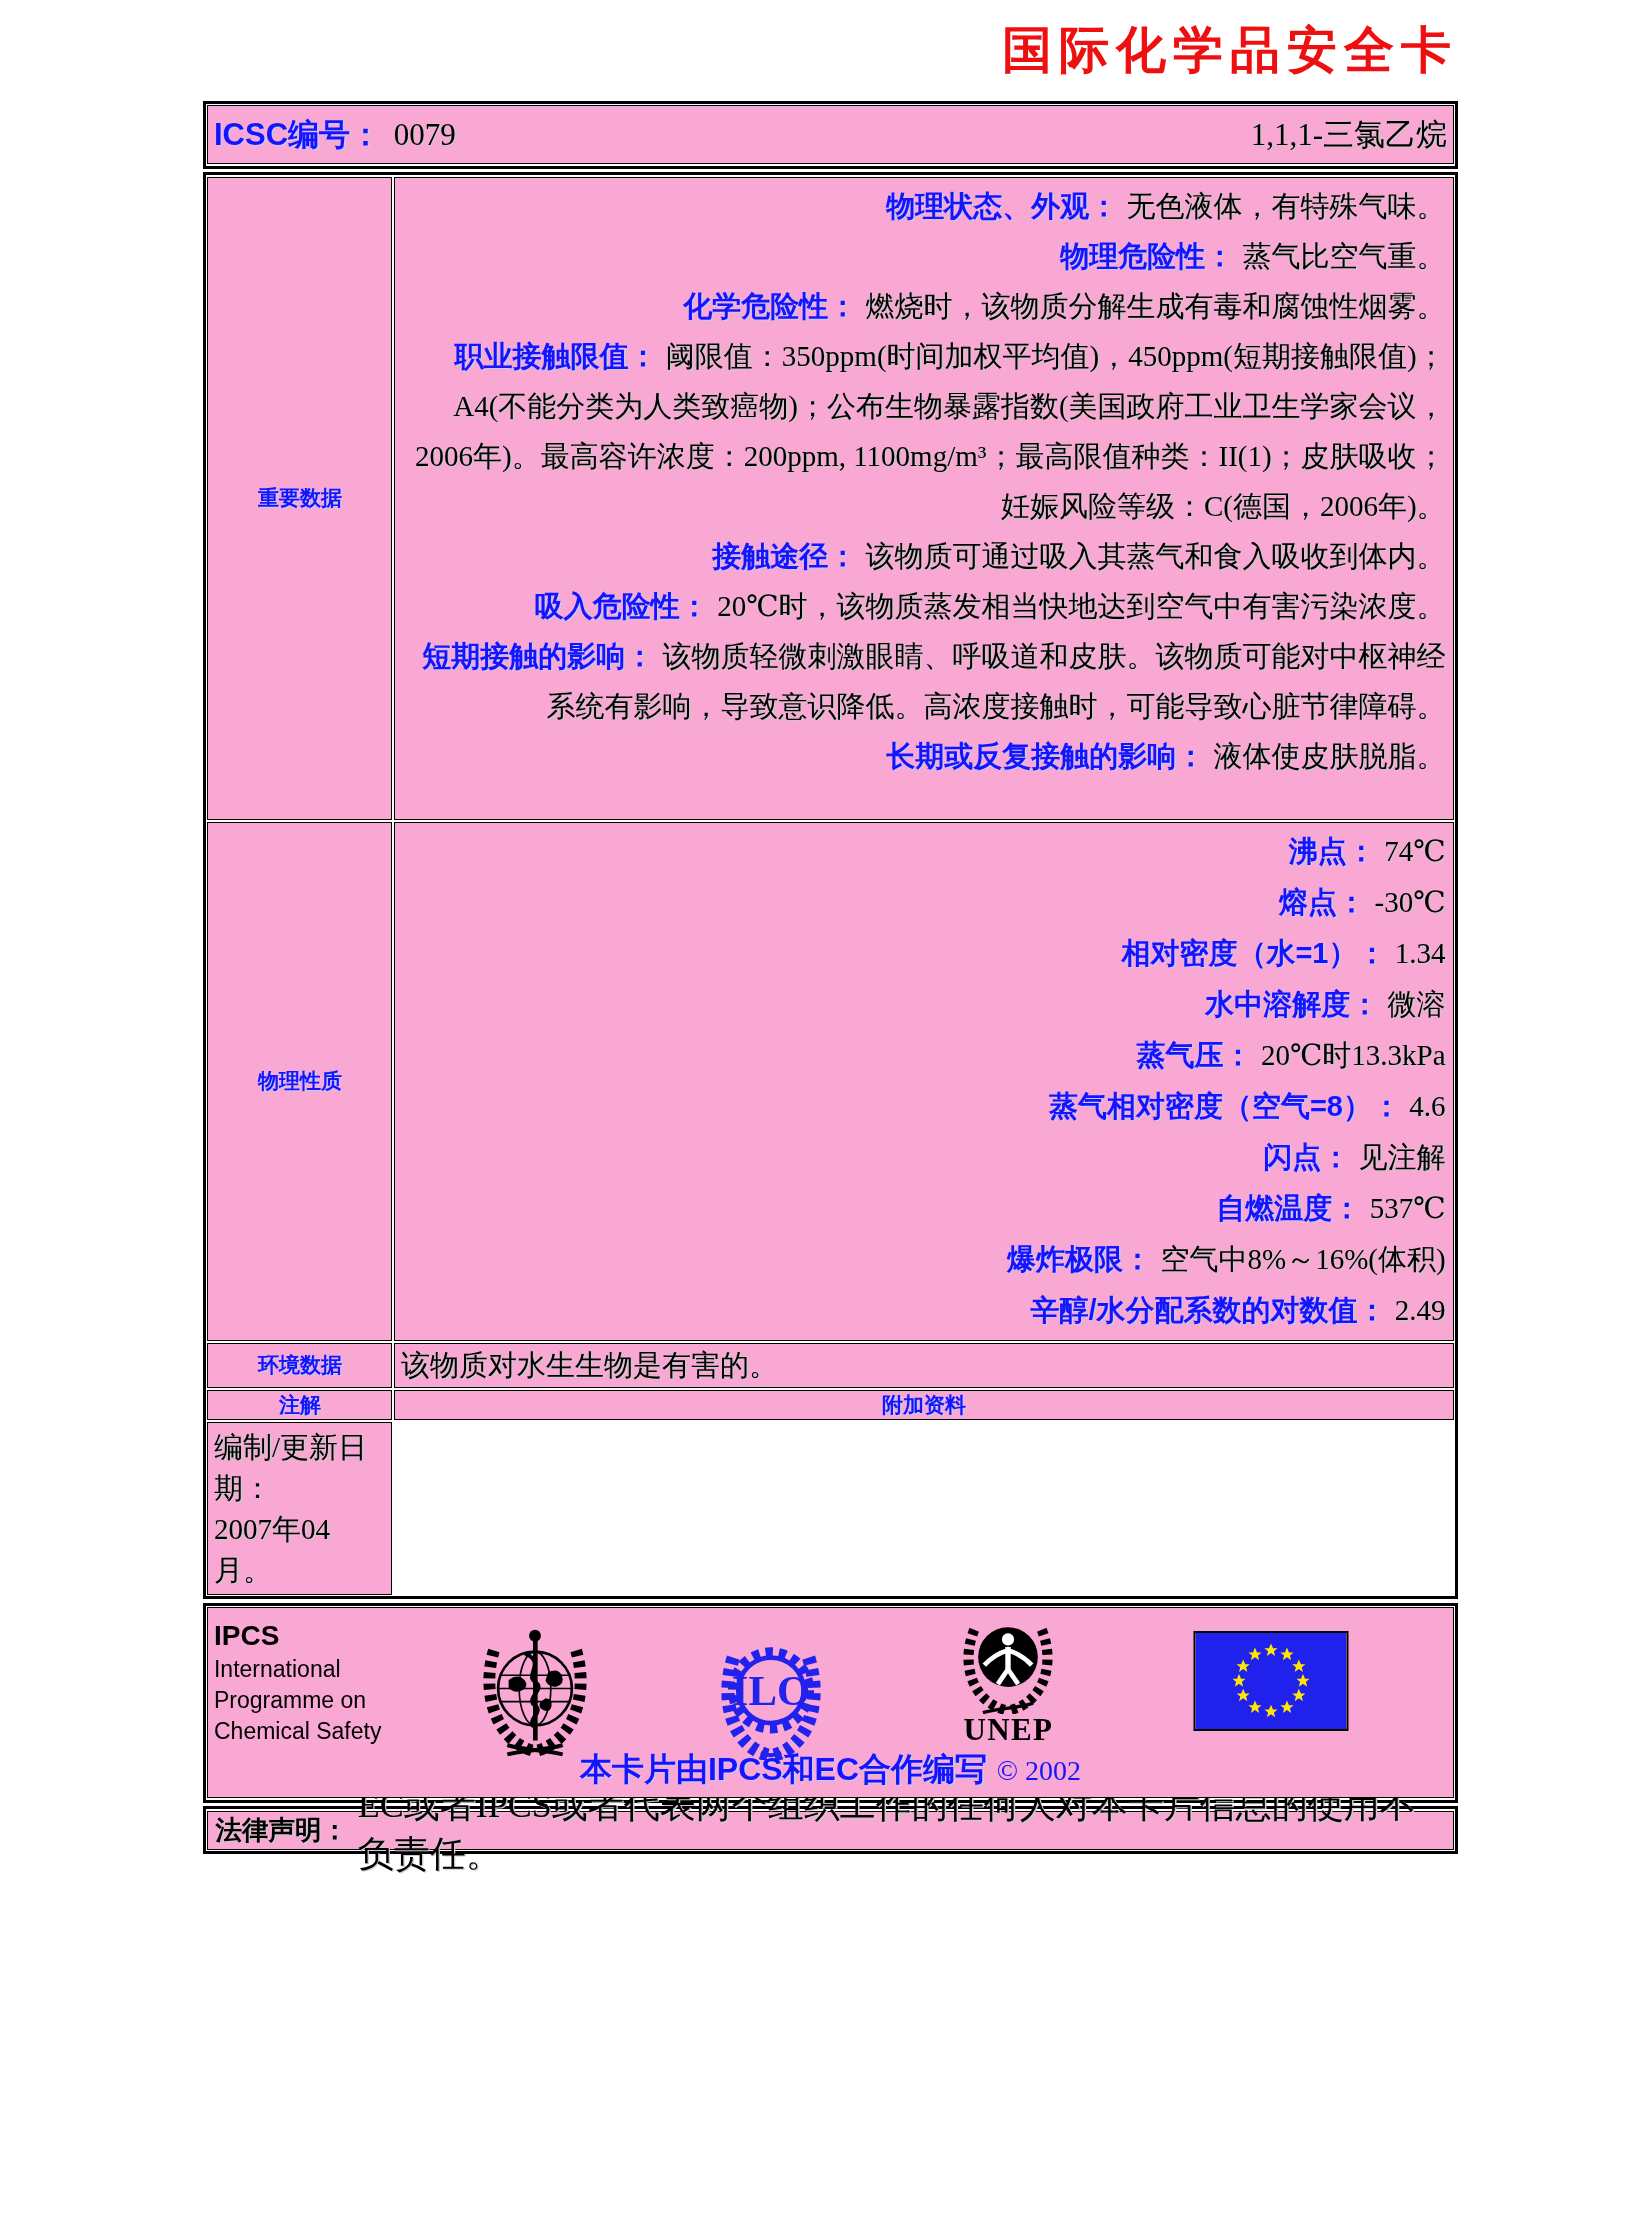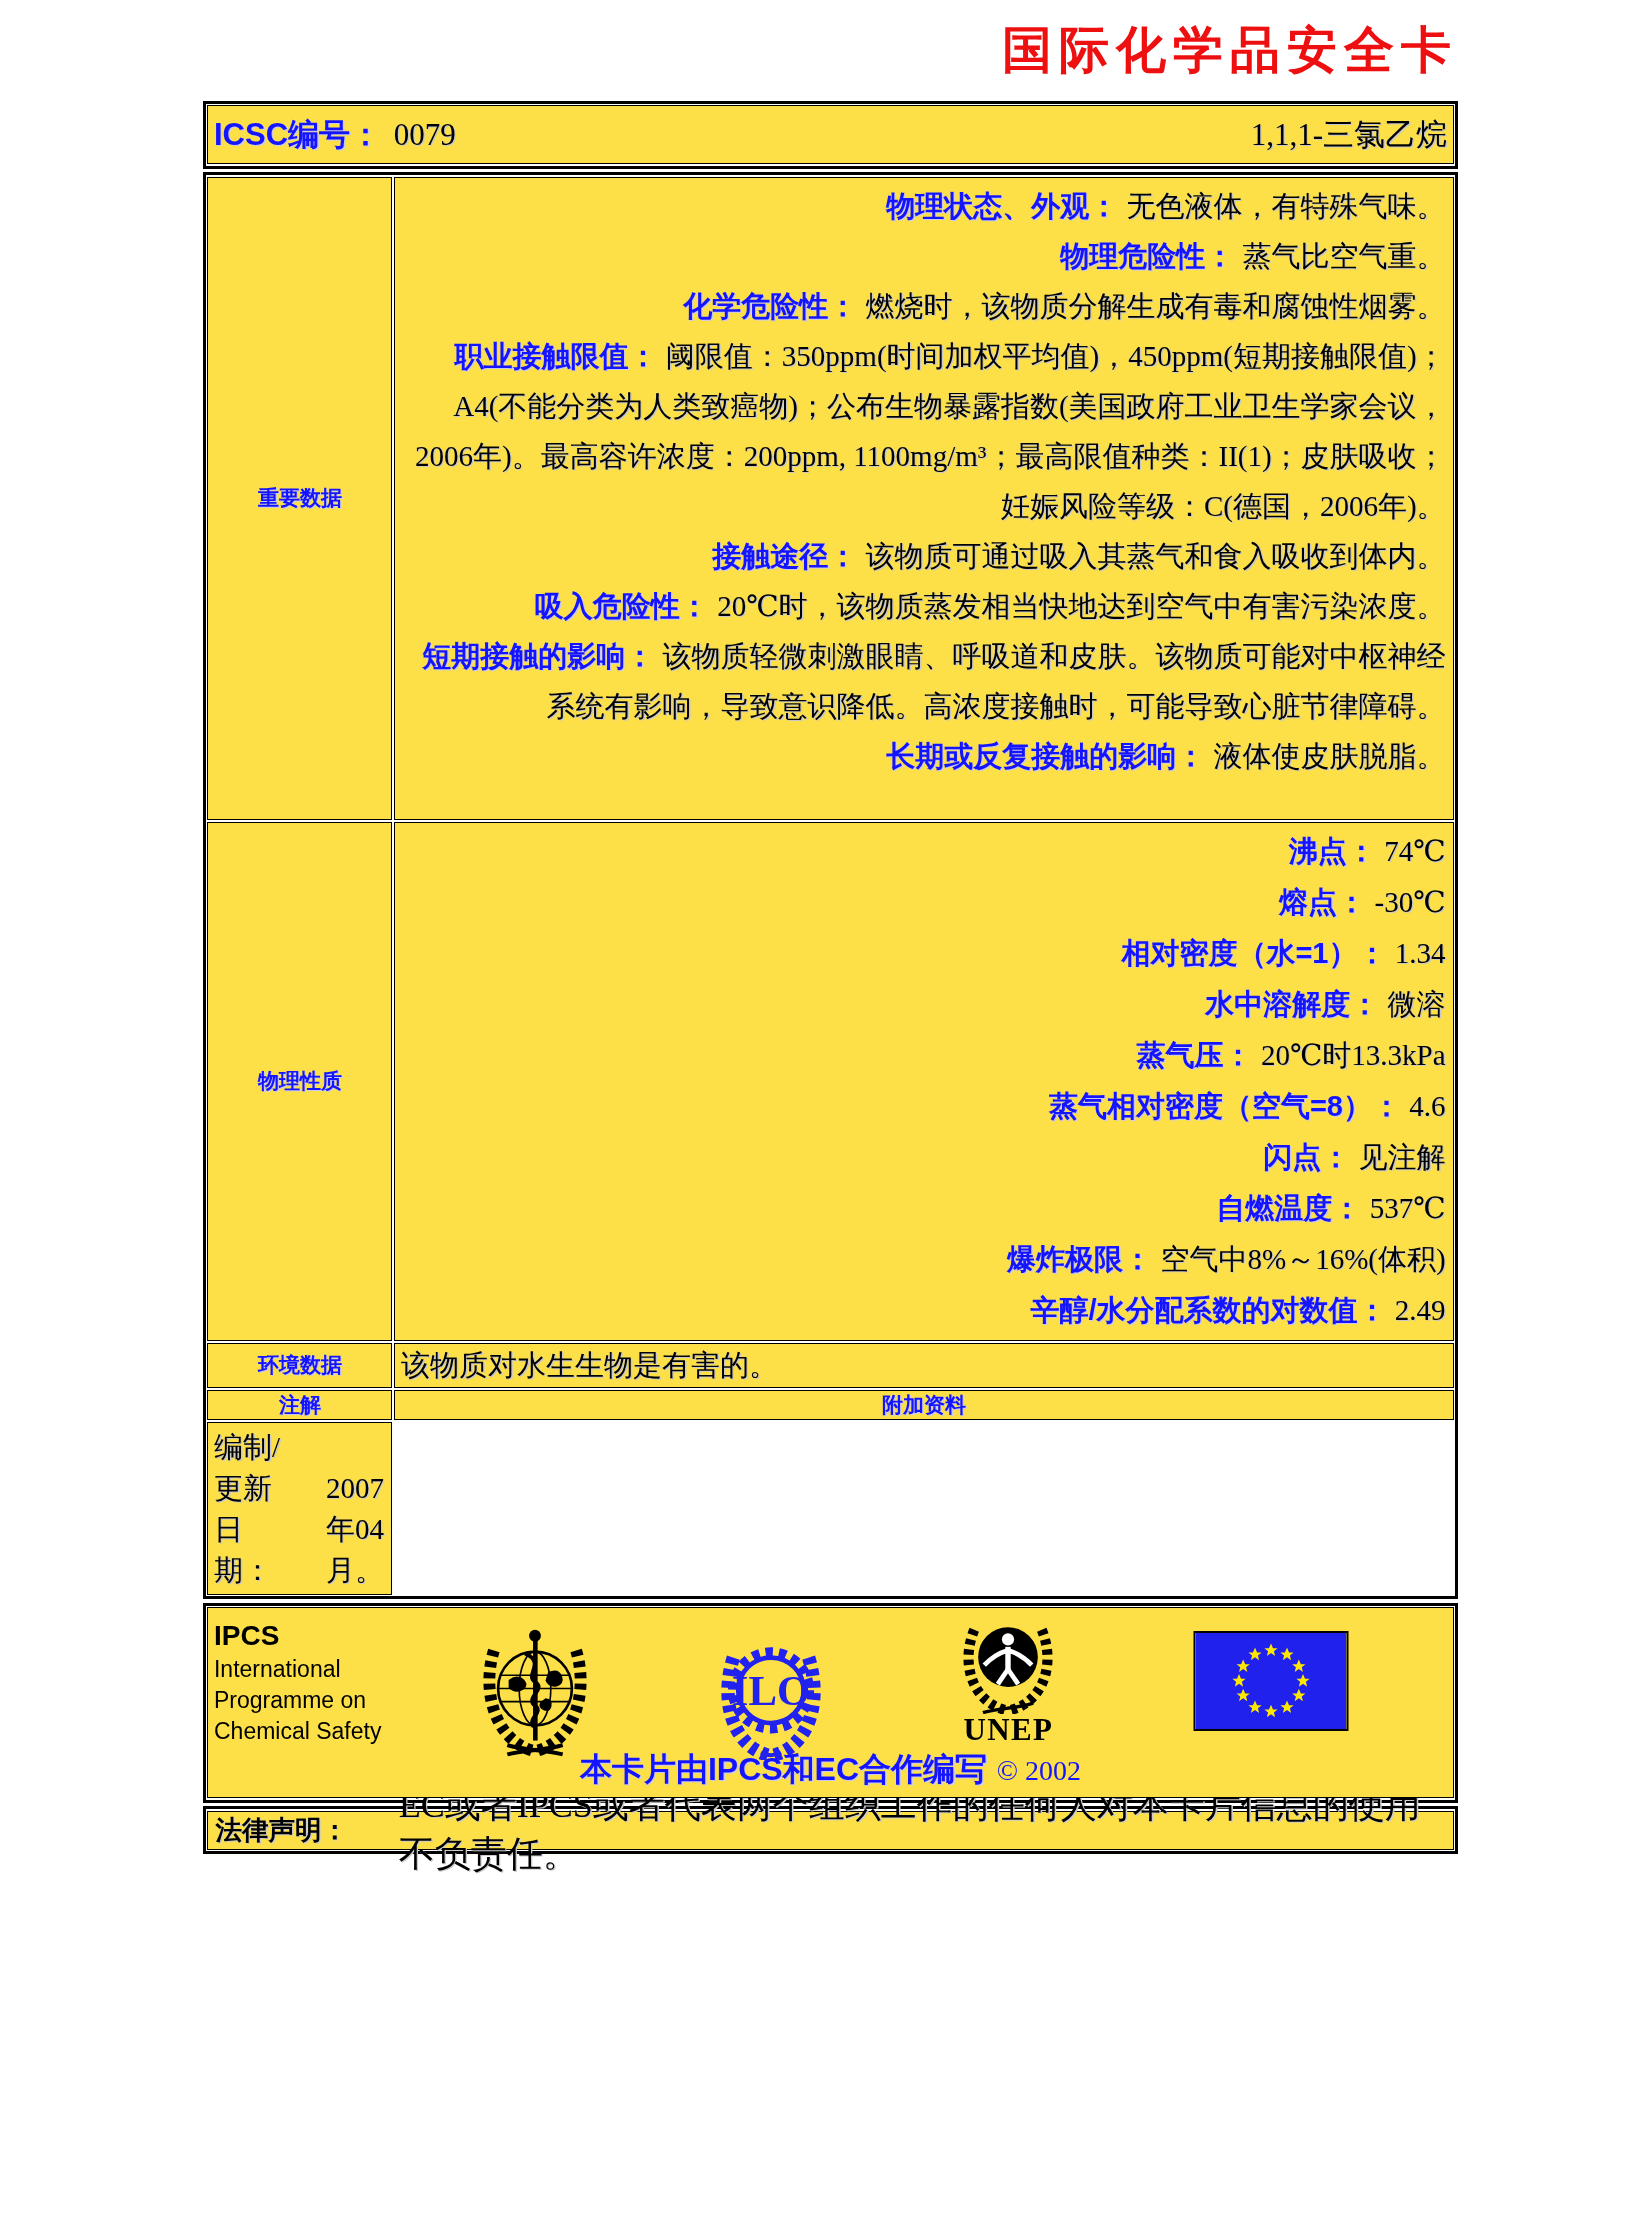--- a/index.html
+++ b/index.html
@@ -7,21 +7,21 @@
        font-family:"Liberation Serif","DejaVu Serif",serif;color:#000;}
   .page{width:1255px;margin-left:203px;}
 
   
   .title-wrap{height:101px;display:flex;align-items:center;justify-content:flex-end;}
   .card-title{font-size:50px;font-weight:bold;color:#ee1010;letter-spacing:7px;
               font-family:"Liberation Serif","DejaVu Serif",serif;}
 
   
   .box{border:3.5px solid #000;padding:1.4px;background:#fff;margin-bottom:3.5px;}
-  .cell{border:1.4px solid #000;background:#fde047;box-sizing:border-box;gap:41px;}
+  .cell{border:1.4px solid #000;background:#f9a8d4;box-sizing:border-box;}
 
   
   .header-cell{height:59px;display:flex;align-items:center;justify-content:space-between;
                padding:0 5.6px;}
   .hdr-left{display:flex;align-items:baseline;}
   .lbl{color:#1414ff;font-weight:bold;font-family:"Liberation Sans","DejaVu Sans",sans-serif;
        text-shadow:1.4px 1.4px 0 #c9c9f6;}
   .val{color:#000;text-shadow:1.4px 1.4px 0 #c9c9c9;}
   .hdr-left .lbl{font-size:31px;margin-right:12.6px;}
   .hdr-left .val,.hdr-name{font-size:31px;}
@@ -32,21 +32,21 @@
   .section-label{color:#1414ff;font-weight:bold;font-size:21px;
                  font-family:"Liberation Sans","DejaVu Sans",sans-serif;
                  text-shadow:1.4px 1.4px 0 #c9c9f6;white-space:nowrap;}
   .content-cell{padding:3.5px 7px 3.5px 5.6px;font-size:29px;}
   .content-cell p{margin:0;text-align:right;}
   .content-cell .lbl{font-size:29px;margin-right:8.4px;}
   .imp-cell{line-height:50px;min-height:643px;}
   .phys-cell{line-height:51px;min-height:510px;}
   .env-cell{line-height:36px;min-height:36px;display:flex;align-items:center;}
   .notes-cell{line-height:38px;min-height:193px;}
-  .addl-cell{line-height:41px;min-height:41px;display:flex;align-items:flex-end;}
+  .addl-cell{line-height:41px;min-height:41px;display:flex;align-items:flex-end;flex-direction:column;}
 
   
   .logos-cell{position:relative;height:191px;}
   .ipcs-block{position:absolute;left:5.6px;top:9.8px;
               font-family:"Liberation Sans","DejaVu Sans",sans-serif;}
   .ipcs-abbr{font-size:28px;font-weight:bold;line-height:36px;}
   .ipcs-line{font-size:23px;line-height:31px;}
   .logo{position:absolute;transform:translateX(-50%);}
   .logo-who{left:327px;top:5.6px;}
   .logo-ilo{left:563px;top:14px;}

